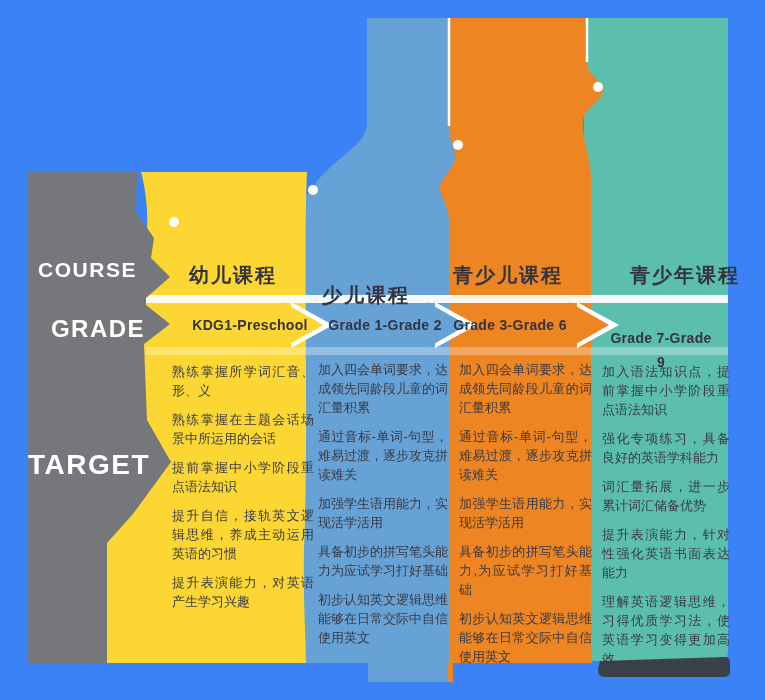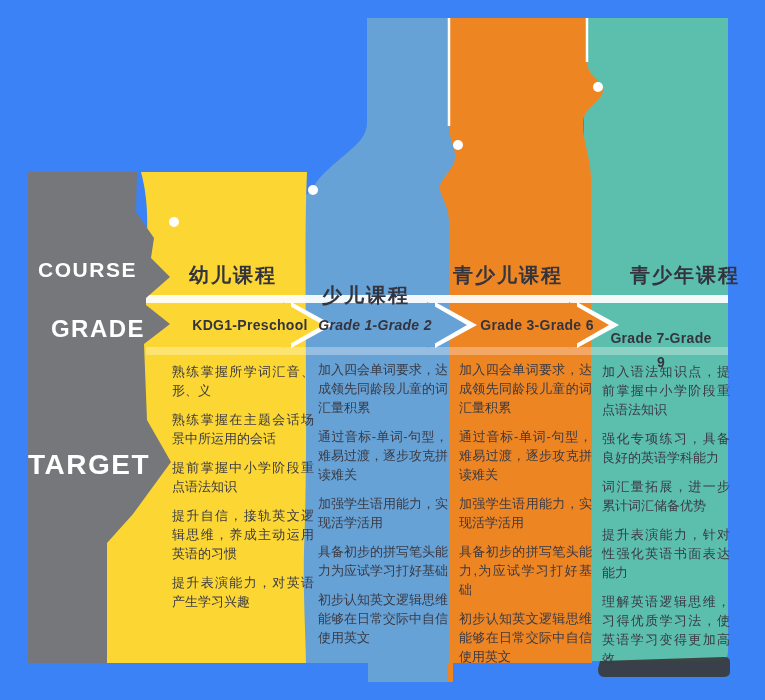--- a/index.html
+++ b/index.html
@@ -76,22 +76,22 @@
   <div class="abs side-label" style="left:30px;top:258px;width:115px;font-size:21px;">COURSE</div>
   <div class="abs side-label" style="left:42px;top:316px;width:112px;font-size:24px;">GRADE</div>
   <div class="abs side-label" style="left:28px;top:450px;width:120px;font-size:28px;">TARGET</div>
 
   <div class="abs course-head" style="left:153px;top:262px;width:160px;">幼儿课程</div>
   <div class="abs course-head" style="left:296px;top:262px;width:140px;margin-top:20px;">少儿课程</div>
   <div class="abs course-head" style="left:450px;top:262px;width:116px;">青少儿课程</div>
   <div class="abs course-head" style="left:617px;top:262px;width:136px;">青少年课程</div>
 
   <div class="abs grade-label" style="left:180px;top:313px;width:140px;">KDG1-Preschool</div>
-  <div class="abs grade-label" style="left:315px;top:313px;width:120px;font-style:italic;">Grade 1-Grade 2</div>
-  <div class="abs grade-label" style="left:476px;top:313px;width:122px;">Grade 3-Grade 6</div>
+  <div class="abs grade-label" style="left:325px;top:313px;width:120px;">Grade 1-Grade 2</div>
+  <div class="abs grade-label" style="left:449px;top:313px;width:122px;">Grade 3-Grade 6</div>
   <div class="abs grade-label" style="left:606px;top:326px;width:110px;">Grade 7-Grade 9</div>
 
   <div class="abs targets" style="left:172px;top:362px;width:142px;">
     <p>熟练掌握所学词汇音、形、义</p>
     <p>熟练掌握在主题会话场景中所运用的会话</p>
     <p>提前掌握中小学阶段重点语法知识</p>
     <p>提升自信，接轨英文逻辑思维，养成主动运用英语的习惯</p>
     <p>提升表演能力，对英语产生学习兴趣</p>
   </div>
   <div class="abs targets" style="left:318px;top:360px;width:130px;">

